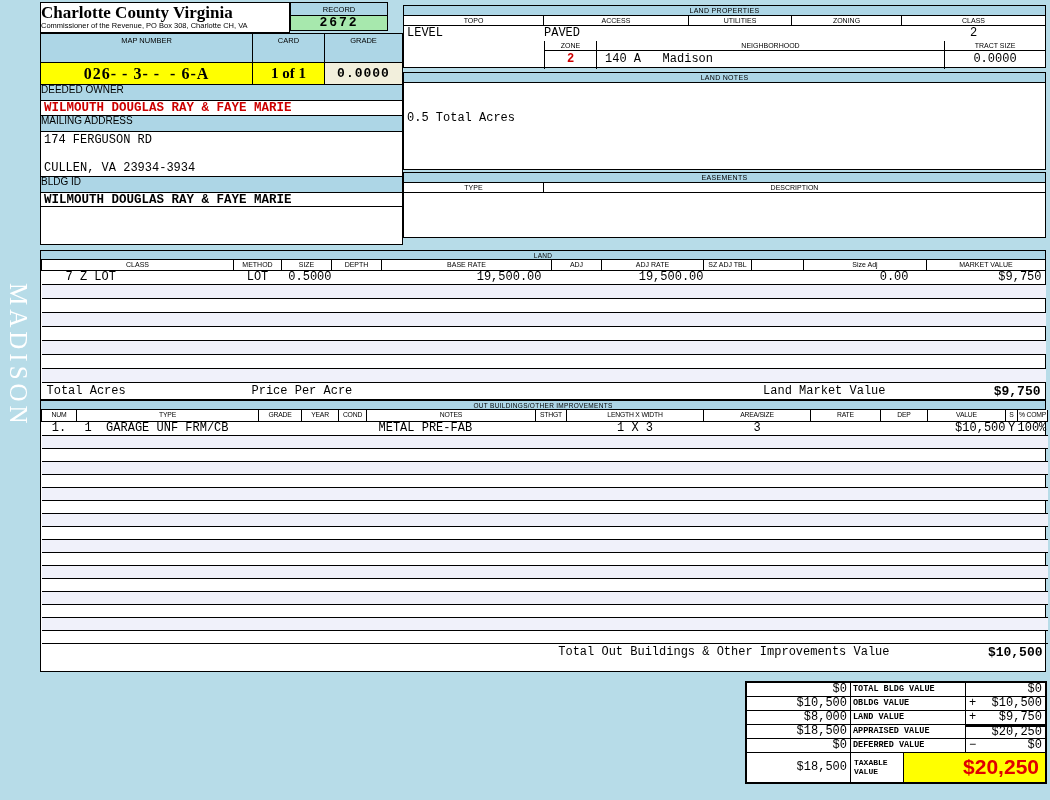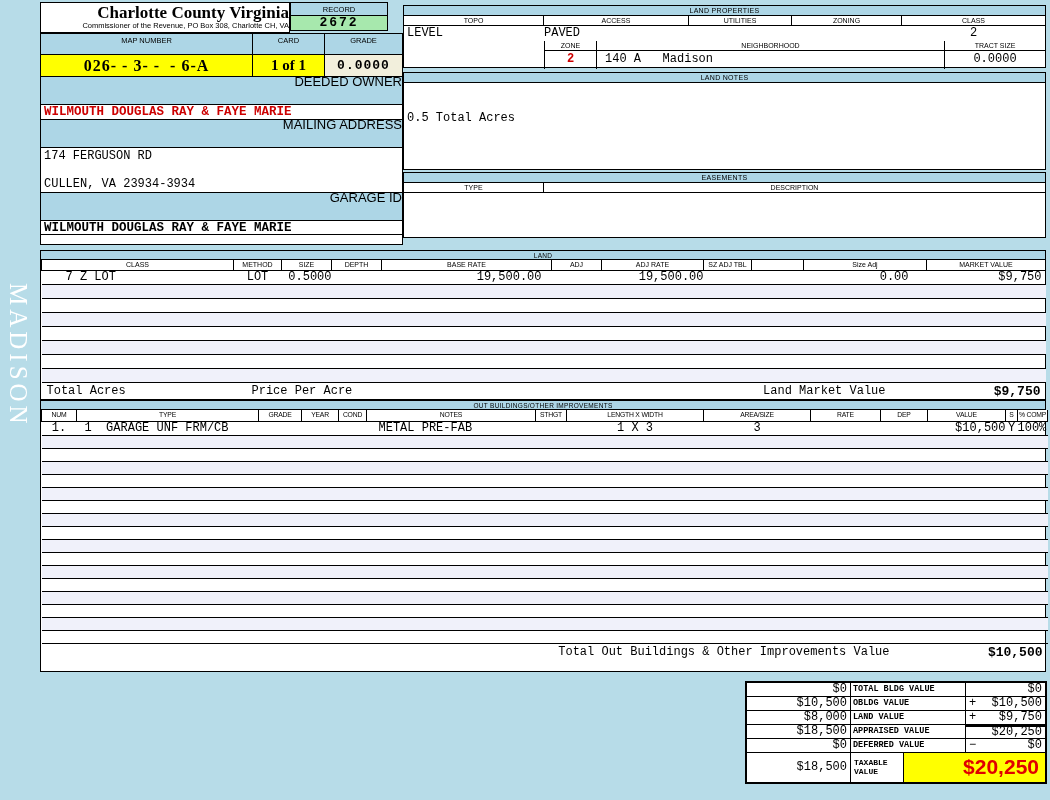--- a/index.html
+++ b/index.html
@@ -14,35 +14,35 @@
   body{background:var(--bg);font-family:var(--sans);position:relative;color:#000}
   .abs{position:absolute}
   .pre{white-space:pre}
   .watermark{left:4px;top:283px;writing-mode:vertical-rl;font-family:var(--serif);
     font-size:25px;color:#fff;letter-spacing:4px}
   
   .strip{background:var(--hblue);font-size:7px;text-align:center;line-height:10px;height:10px;
     border-bottom:1px solid #000;letter-spacing:.3px}
   .hlabel{background:var(--hblue);font-size:7.5px;text-align:center}
   
-  .title-box{left:40px;top:2px;width:250px;height:31px;background:#fff;border:1px solid #000;text-align:right}
+  .title-box{left:40px;top:2px;width:250px;height:31px;background:#fff;border:1px solid #000;text-align:left}
   .county-title{font-family:var(--serif);font-weight:bold;font-size:17px;line-height:19px}
   .county-sub{font-size:7.5px;line-height:8px}
   .record-box{left:290px;top:2px;width:98px;height:29px;border:1px solid #000}
   .record-label{height:13px;line-height:13px;border-bottom:1px solid #000}
   .record-value{height:14px;line-height:14px;background:var(--green);text-align:center;
     font-family:var(--mono);font-weight:bold;font-size:13px;letter-spacing:2px}
   .left-panel{left:40px;top:33px;width:363px;height:212px;border:1px solid #000;background:#fff}
   .row{display:flex}
   .bb{border-bottom:1px solid #000}
   .br{border-right:1px solid #000}
-  .lp-hcell{height:20px;line-height:14px}
+  .lp-hcell{height:28px;line-height:14px}
   .map-val{height:21px;line-height:21px;background:var(--yellow);text-align:center;
     font-family:var(--serif);font-weight:bold}
-  .blue-band{height:28px;line-height:10px;background:var(--hblue);font-size:13px;text-align:right}
+  .blue-band{height:16px;line-height:10px;background:var(--hblue);font-size:10px;text-align:left}
   .owner-red{height:15px;line-height:15px;font-family:var(--mono);font-weight:bold;font-size:12.5px;
     color:var(--red);padding-left:3px}
   .addr-box{height:45px;font-family:var(--mono);font-size:12px;padding:1px 0 1px 3px;
     display:flex;flex-direction:column;justify-content:space-between}
   .ownerid-val{height:14px;line-height:14px;font-family:var(--mono);font-weight:bold;font-size:12.5px;padding-left:3px}
   
   .panel{background:#fff;border:1px solid #000}
   .lp-wrap{left:403px;top:5px;width:643px;height:63px}
   .lp-hdr-cell{height:10px;line-height:9px;font-size:7px;text-align:center;border-right:1px solid #000;border-bottom:1px solid #000}
   .lp-hdr-cell:last-child{border-right:none}
@@ -114,21 +114,21 @@
     <div class="map-val br" style="width:72px;font-size:15px">1 of 1</div>
     <div class="map-val" style="flex:1;background:var(--cream);font-family:var(--mono);font-size:13px;letter-spacing:1px">0.0000</div>
   </div>
   <div class="blue-band bb">DEEDED OWNER</div>
   <div class="owner-red bb">WILMOUTH DOUGLAS RAY &amp; FAYE MARIE</div>
   <div class="blue-band bb">MAILING ADDRESS</div>
   <div class="addr-box bb">
     <div>174 FERGUSON RD</div>
     <div>CULLEN, VA 23934-3934</div>
   </div>
-  <div class="blue-band bb">GARAGE ID</div>
+  <div class="blue-band bb">BLDG ID</div>
   <div class="ownerid-val bb">WILMOUTH DOUGLAS RAY &amp; FAYE MARIE</div>
   <div style="flex:1"></div>
 </div>
 
 <div class="abs panel lp-wrap">
   <div class="strip">LAND PROPERTIES</div>
   <div class="row">
     <div class="lp-hdr-cell" style="width:140px">TOPO</div>
     <div class="lp-hdr-cell" style="width:145px">ACCESS</div>
     <div class="lp-hdr-cell" style="width:103px">UTILITIES</div>

